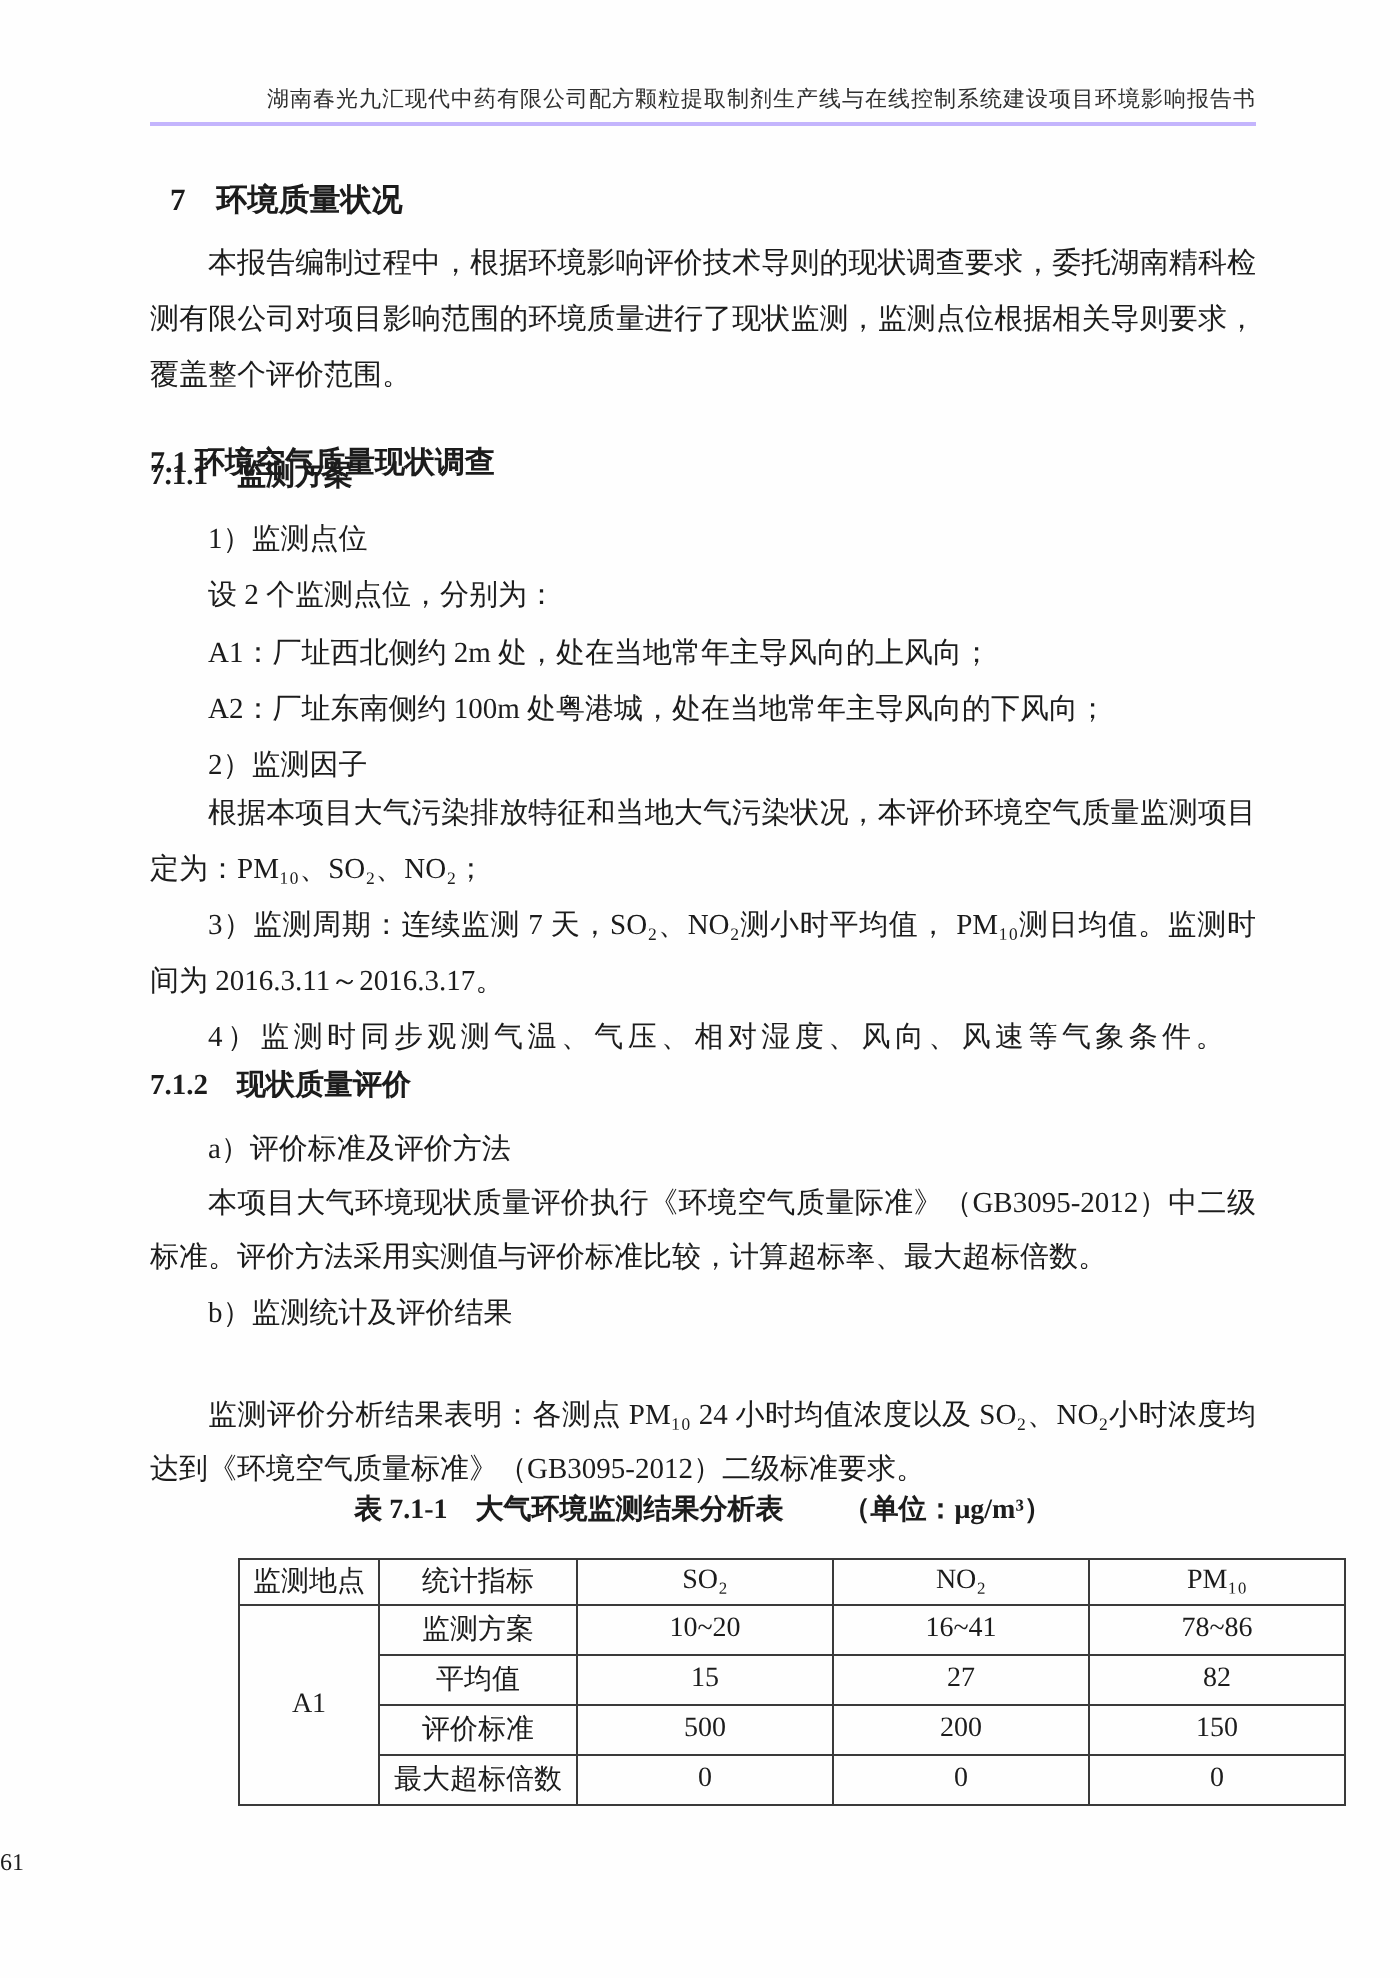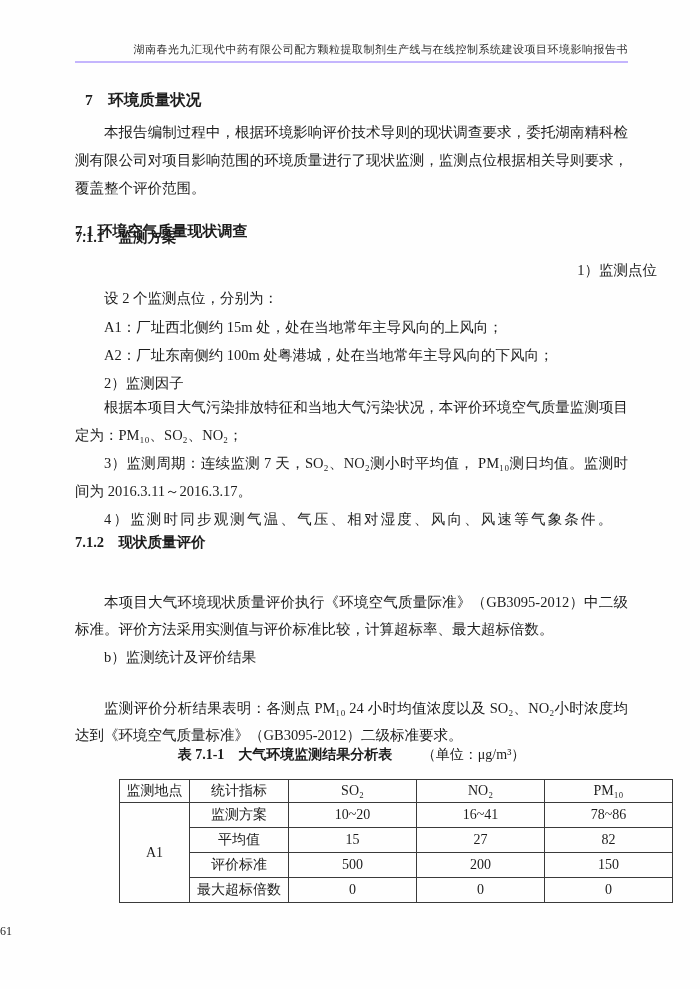--- a/index.html
+++ b/index.html
@@ -37,21 +37,21 @@
     line-height:28px;
     padding-left:29px;
   }
   .spread{letter-spacing:2.2px;}
   .table-caption{
     top:746px;
     text-align:center;
     font-size:14px;
   }
   .table-caption .cap{font-weight:bold;}
-  .table-caption .unit{font-weight:normal;margin-left:26px;}
+  .table-caption .unit{font-weight:bold;margin-left:26px;}
   table.result{
     position:absolute;
     left:75px;top:779px;
     width:553px;
     border-collapse:collapse;
     table-layout:fixed;
     font-size:14px;
     color:#1c1c1c;
     border:1.5px solid #333;
     margin-left:44px;
@@ -87,34 +87,35 @@
   </div>
 
   <div class="content h1">7　环境质量状况</div>
 
   <div class="content para" style="top:118px;">本报告编制过程中，根据环境影响评价技术导则的现状调查要求，委托湖南精科检测有限公司对项目影响范围的环境质量进行了现状监测，监测点位根据相关导则要求，覆盖整个评价范围。</div>
 
   <div class="content h2">7.1 环境空气质量现状调查</div>
 
   <div class="content h3">7.1.1　监测方案</div>
 
-  <div class="content line" style="top:256px;text-align:right;">1）监测点位</div>
+  <div class="content line" style="top:256px;">1）监测点位</div>
   <div class="content line" style="top:284px;">设 2 个监测点位，分别为：</div>
-  <div class="content line" style="top:313px;">A1：厂址西北侧约 15m 处，处在当地常年主导风向的上风向；</div>
+  <div class="content line" style="top:313px;">A1：厂址西北侧约 2m 处，处在当地常年主导风向的上风向；</div>
   <div class="content line" style="top:341px;">A2：厂址东南侧约 100m 处粤港城，处在当地常年主导风向的下风向；</div>
   <div class="content line" style="top:369px;">2）监测因子</div>
 
   <div class="content para" style="top:393px;">根据本项目大气污染排放特征和当地大气污染状况，本评价环境空气质量监测项目定为：PM₁₀、SO₂、NO₂；</div>
 
   <div class="content para" style="top:449px;">3）监测周期：连续监测 7 天，SO₂、NO₂测小时平均值， PM₁₀测日均值。监测时间为 2016.3.11～2016.3.17。</div>
 
   <div class="content line spread" style="top:505px;">4）监测时同步观测气温、气压、相对湿度、风向、风速等气象条件。</div>
 
   <div class="content h3b">7.1.2　现状质量评价</div>
 
+  <div class="content line" style="top:561px;">a）评价标准及评价方法</div>
 
   <div class="content para" style="top:589px;line-height:27px;">本项目大气环境现状质量评价执行《环境空气质量际准》（GB3095-2012）中二级标准。评价方法采用实测值与评价标准比较，计算超标率、最大超标倍数。</div>
 
   <div class="content line" style="top:643px;">b）监测统计及评价结果</div>
 
 
   <div class="content para" style="top:695px;line-height:27px;">监测评价分析结果表明：各测点 PM₁₀ 24 小时均值浓度以及 SO₂、NO₂小时浓度均达到《环境空气质量标准》（GB3095-2012）二级标准要求。</div>
 
   <div class="content table-caption">
     <span class="cap">表 7.1-1　大气环境监测结果分析表</span>

